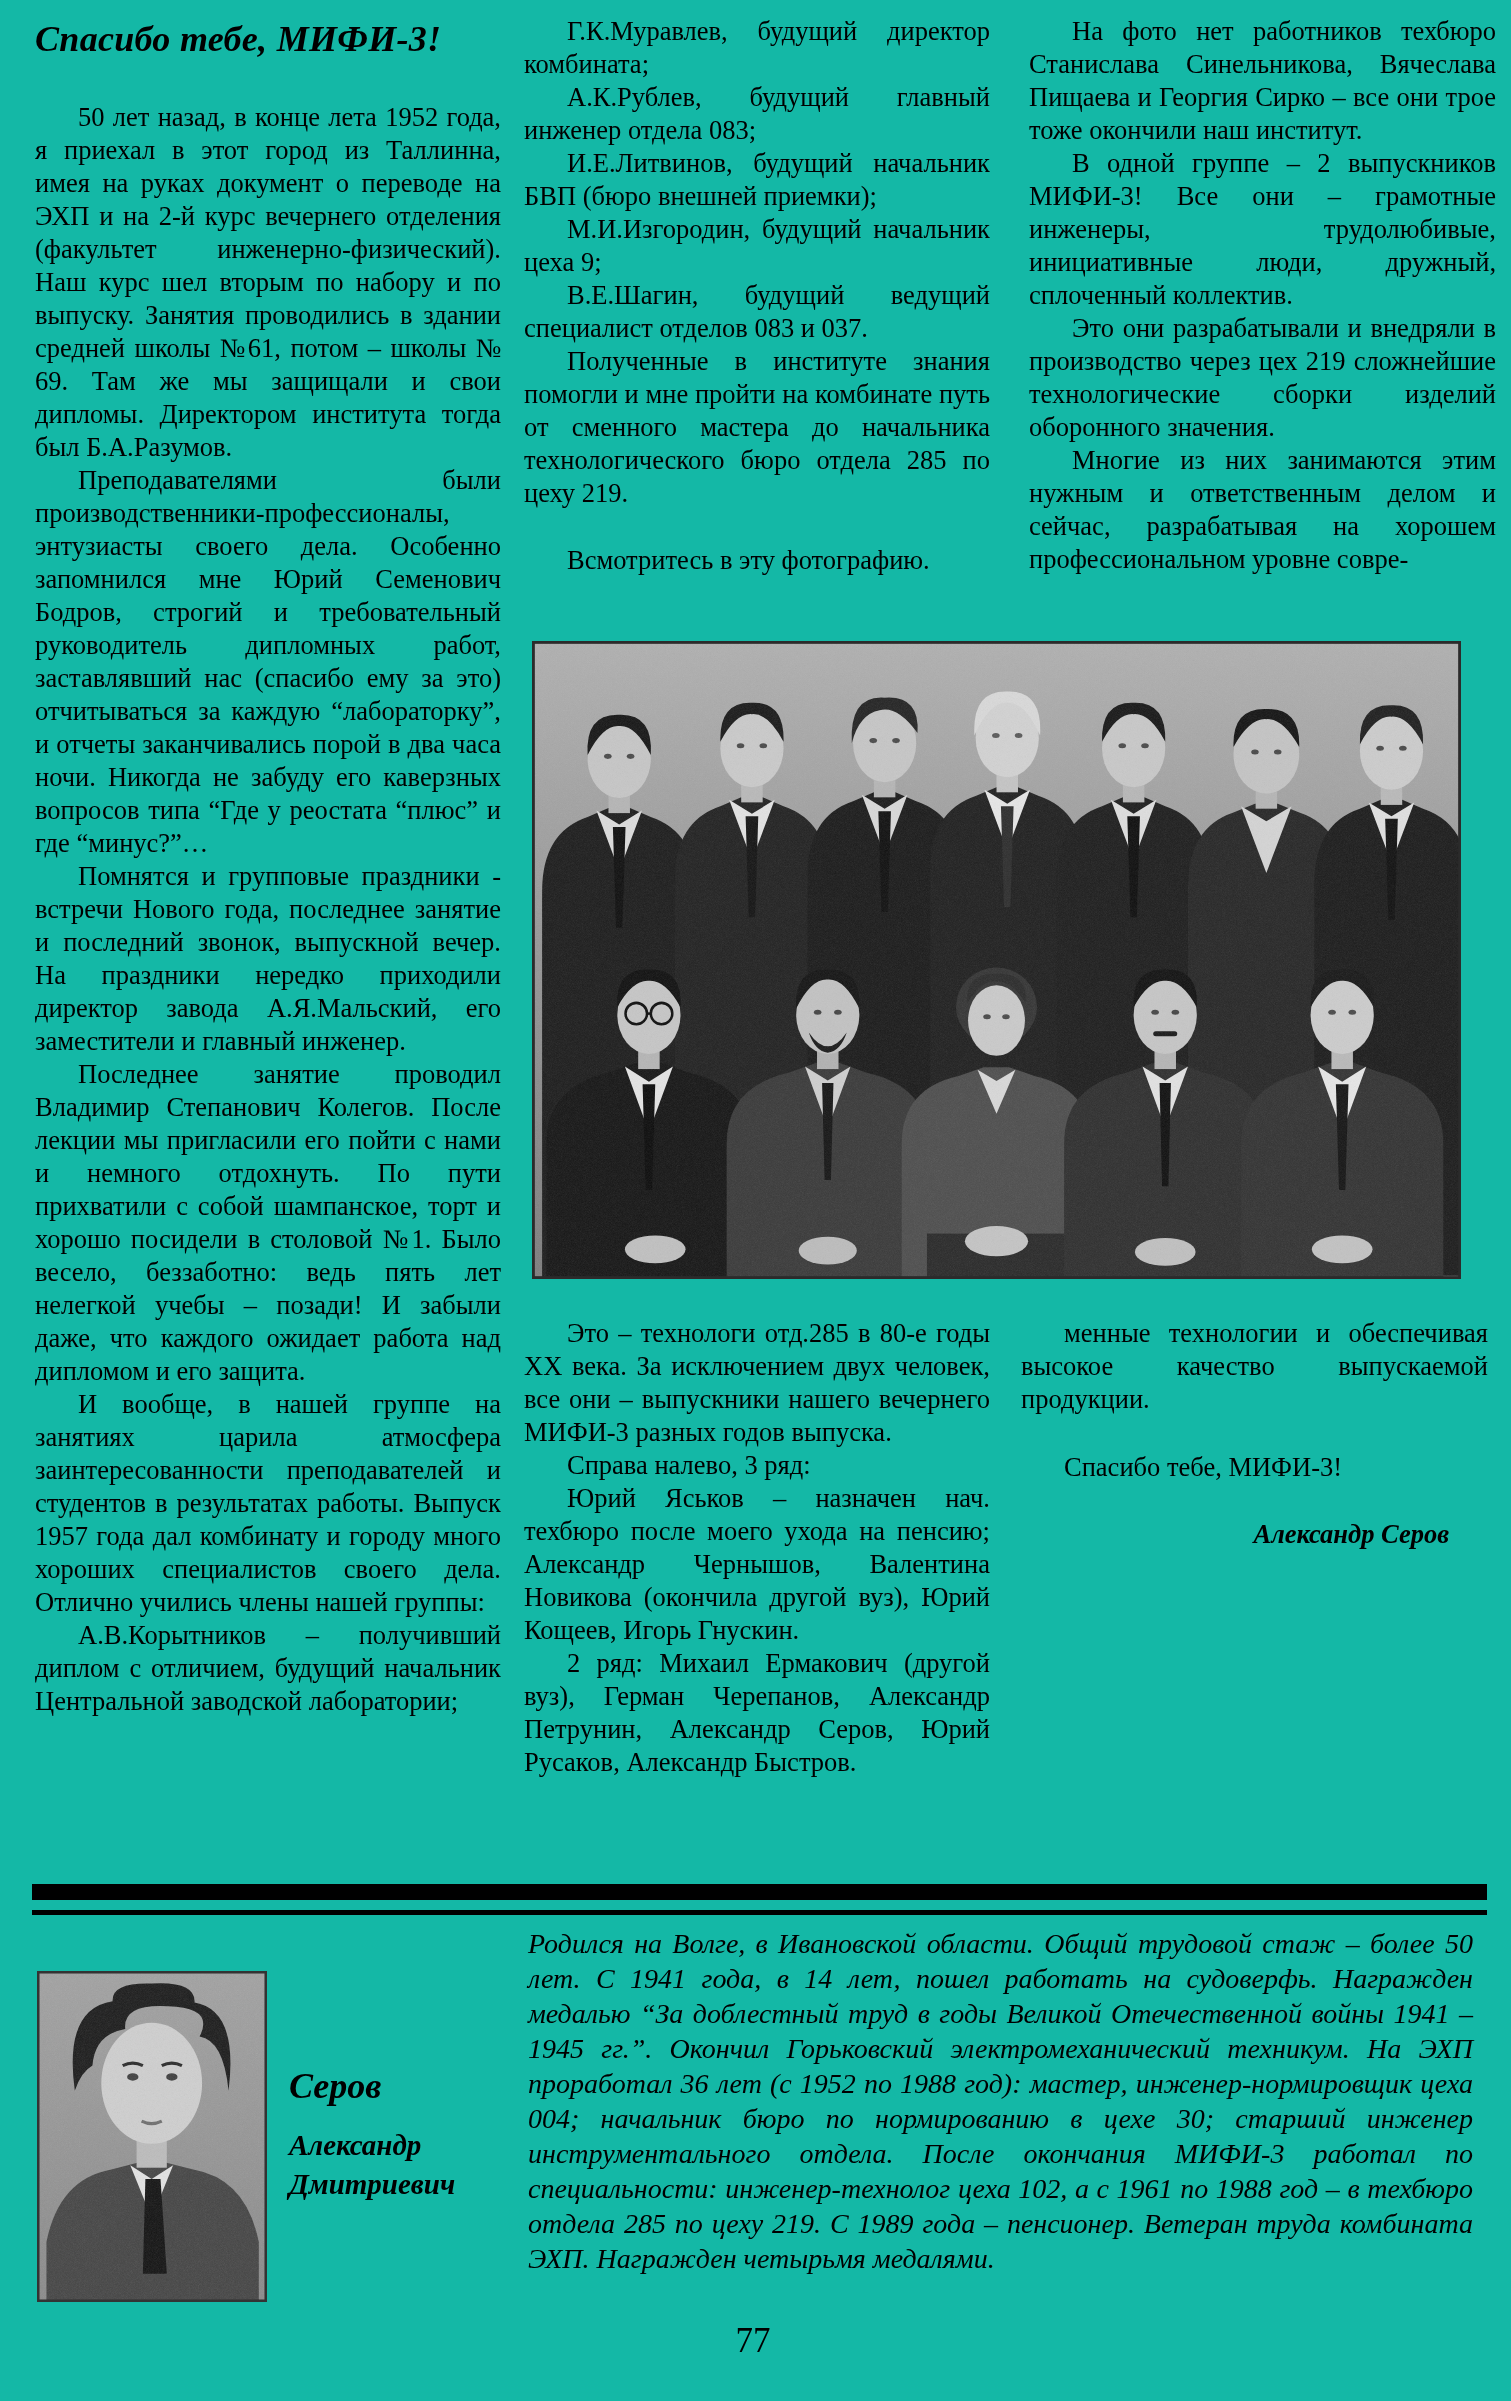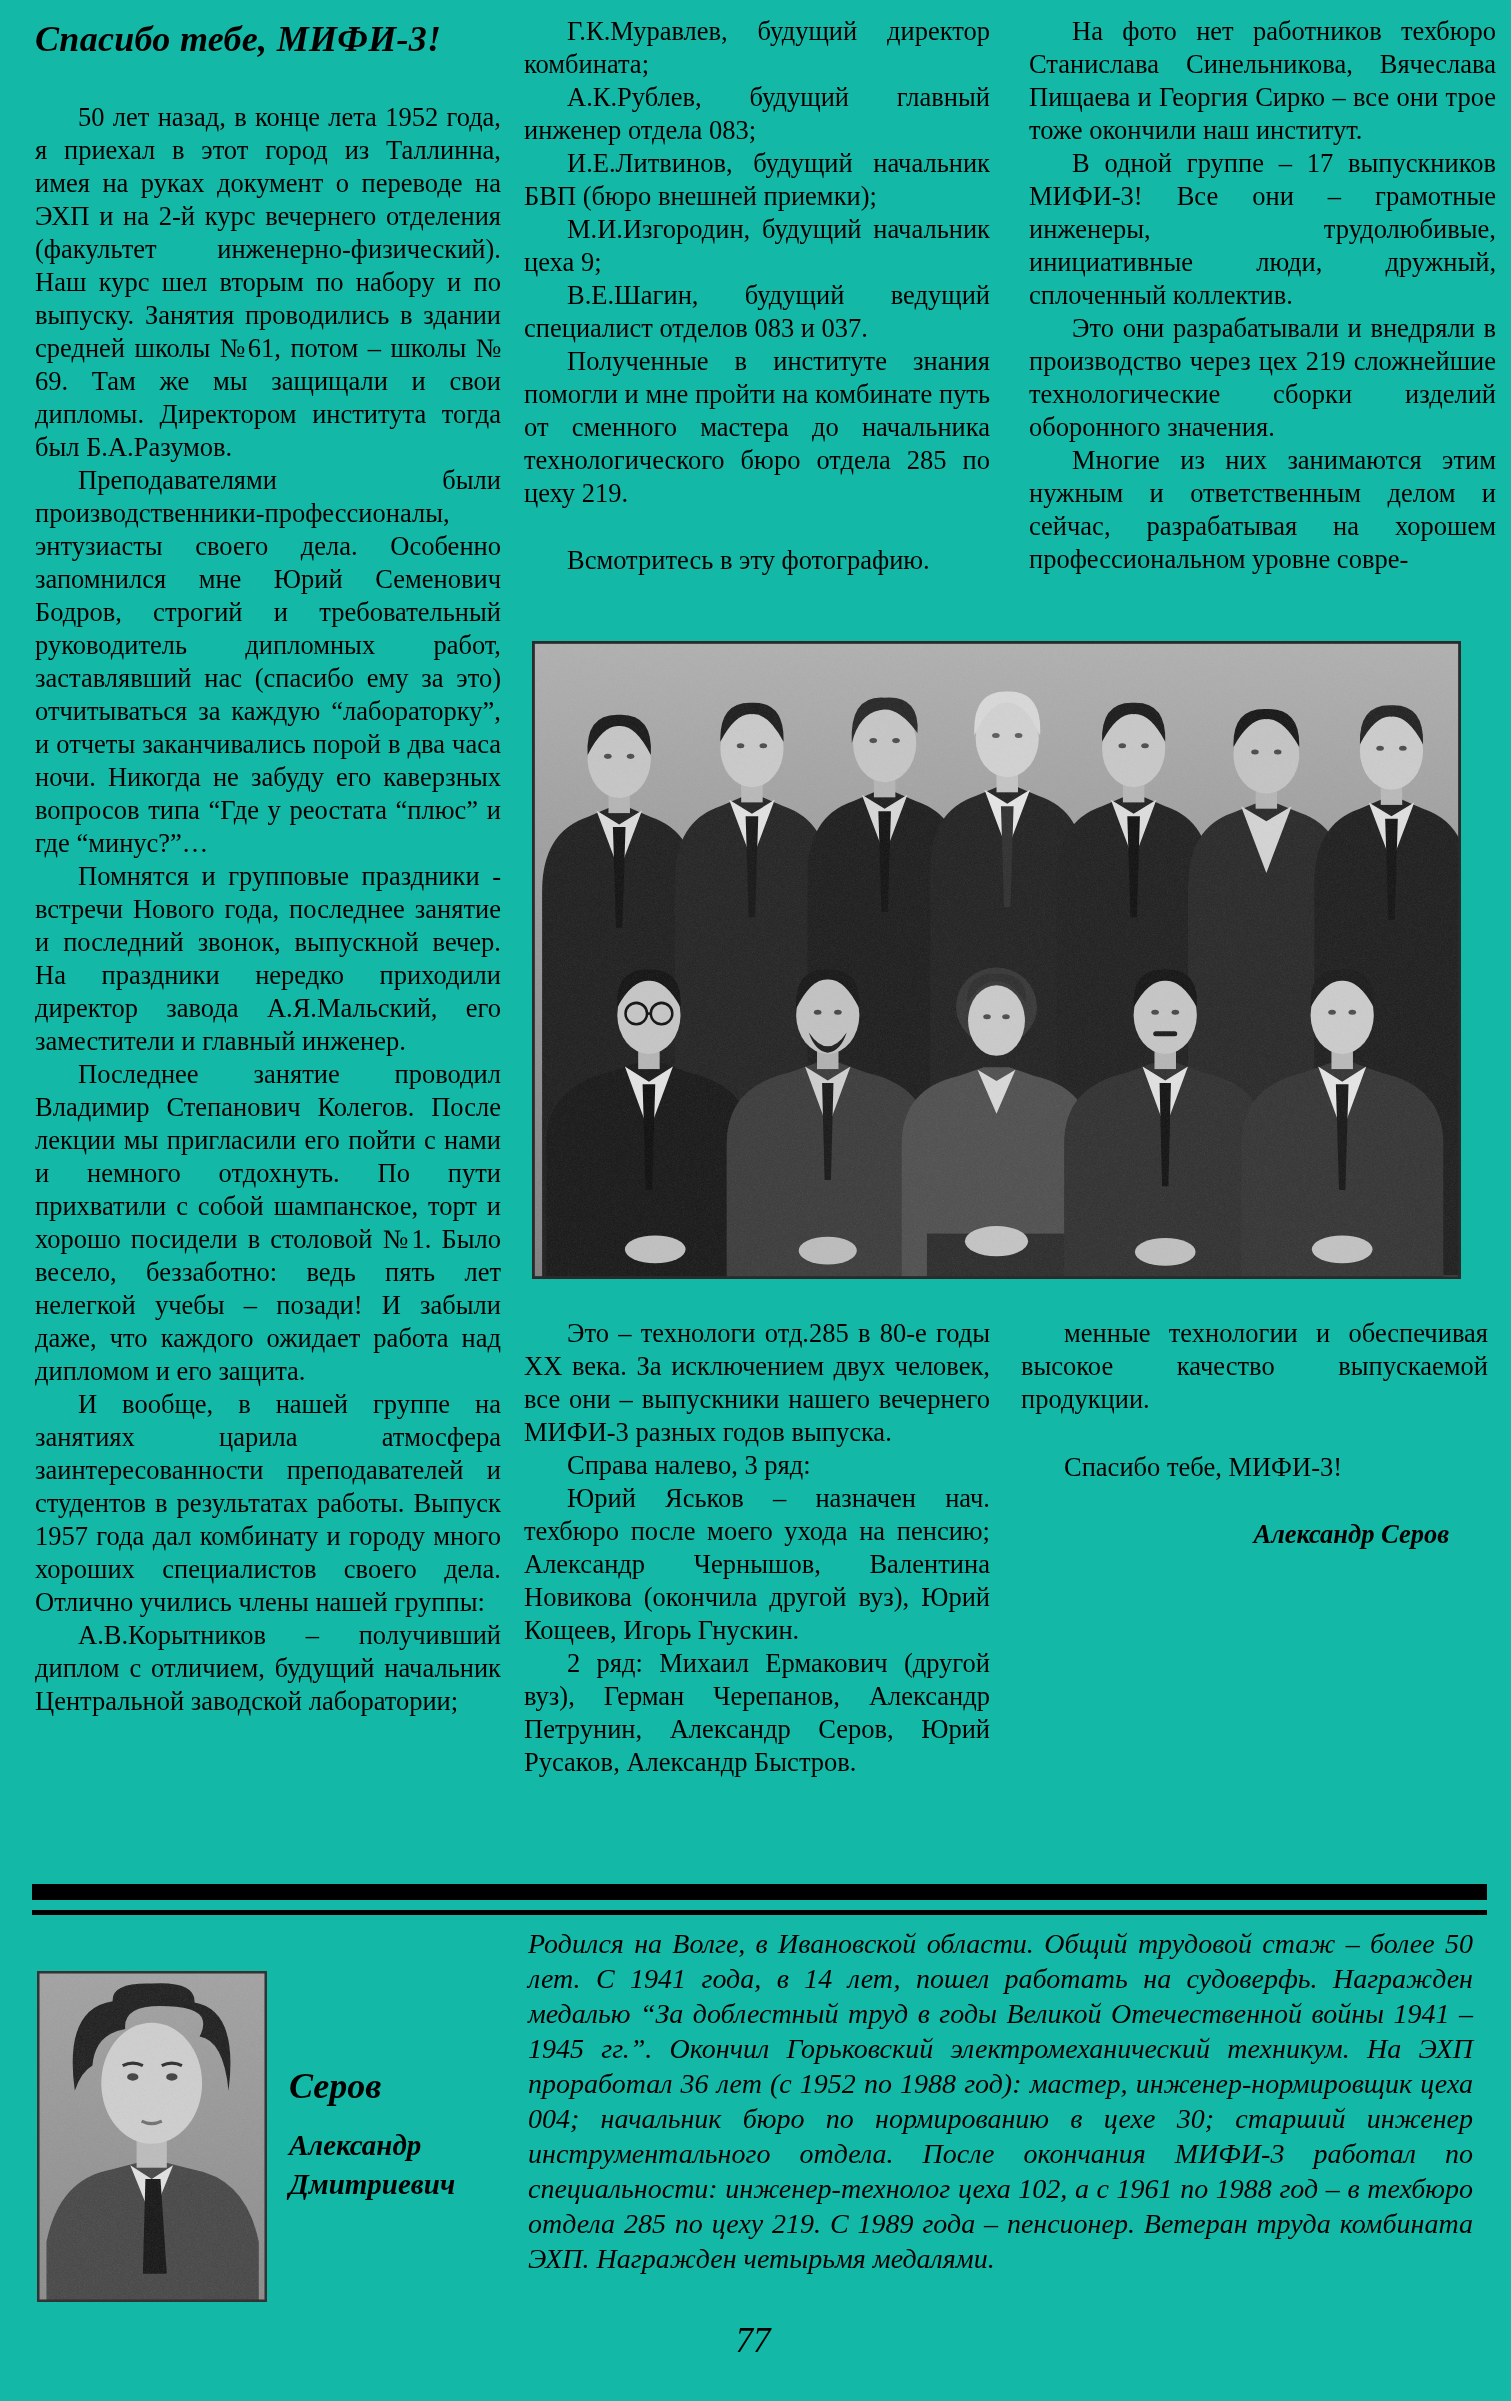--- a/index.html
+++ b/index.html
@@ -42,21 +42,21 @@
     font-style:italic; font-weight:bold;
   }
   .bio-surname { font-size:36px; margin:16px 0 19px 0; }
   .bio-firstname, .bio-patronymic { font-size:29px; line-height:39px; margin:0; }
   .bio-text {
     position:absolute; left:528px; top:1926px; width:945px;
     font-style:italic; font-size:28px; line-height:35px; text-align:justify;
   }
   .page-number {
     position:absolute; left:0; top:2321px; width:1506px;
-    text-align:center; font-size:35px; font-style:italic;
+    text-align:center; font-size:35px; 
   }
 </style>
 </head>
 <body>
 
 <div class="page">
 
   <h1 class="title">Спасибо тебе, МИФИ-3!</h1>
 
   <div class="col" id="col1">
@@ -73,21 +73,21 @@
     <p>А.К.Рублев, будущий главный инженер отдела 083;</p>
     <p>И.Е.Литвинов, будущий начальник БВП (бюро  внешней приемки);</p>
     <p>М.И.Изгородин, будущий начальник цеха 9;</p>
     <p>В.Е.Шагин, будущий ведущий специалист отделов 083 и 037.</p>
     <p>Полученные в институте знания помогли и мне пройти на комбинате путь от сменного мастера до начальника технологического бюро отдела 285 по цеху 219.</p>
     <p class="callout">Всмотритесь в эту фотографию.</p>
   </div>
 
   <div class="col" id="col3top">
     <p>На фото нет работников техбюро Станислава Синельникова, Вячеслава Пищаева и Георгия Сирко – все они трое тоже окончили наш институт.</p>
-    <p>В одной группе – 17 выпускников МИФИ-3! Все они – грамотные инженеры, трудолюбивые, инициативные люди, дружный, сплоченный коллектив.</p>
+    <p>В одной группе – 2 выпускников МИФИ-3! Все они – грамотные инженеры, трудолюбивые, инициативные люди, дружный, сплоченный коллектив.</p>
     <p>Это они разрабатывали и внедряли в производство через цех 219 сложнейшие технологические сборки изделий оборонного значения.</p>
     <p>Многие из них занимаются этим нужным и ответственным делом и сейчас, разрабатывая на хорошем профессиональном уровне совре-</p>
   </div>
 
   <figure class="group-photo">
     <svg viewBox="0 0 1470 1012" preserveAspectRatio="none" xmlns="http://www.w3.org/2000/svg">
       <defs>
         <linearGradient id="pbg" x1="0" y1="0" x2="0" y2="1">
           <stop offset="0" stop-color="#b0b0b0"></stop>
           <stop offset="0.45" stop-color="#989898"></stop>

